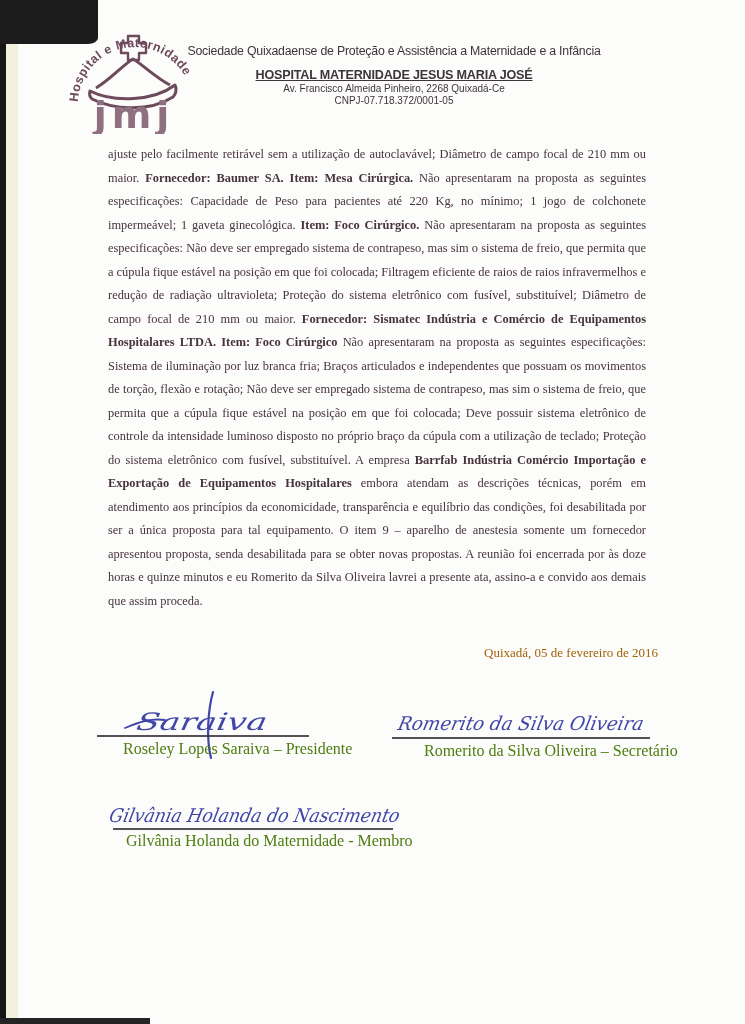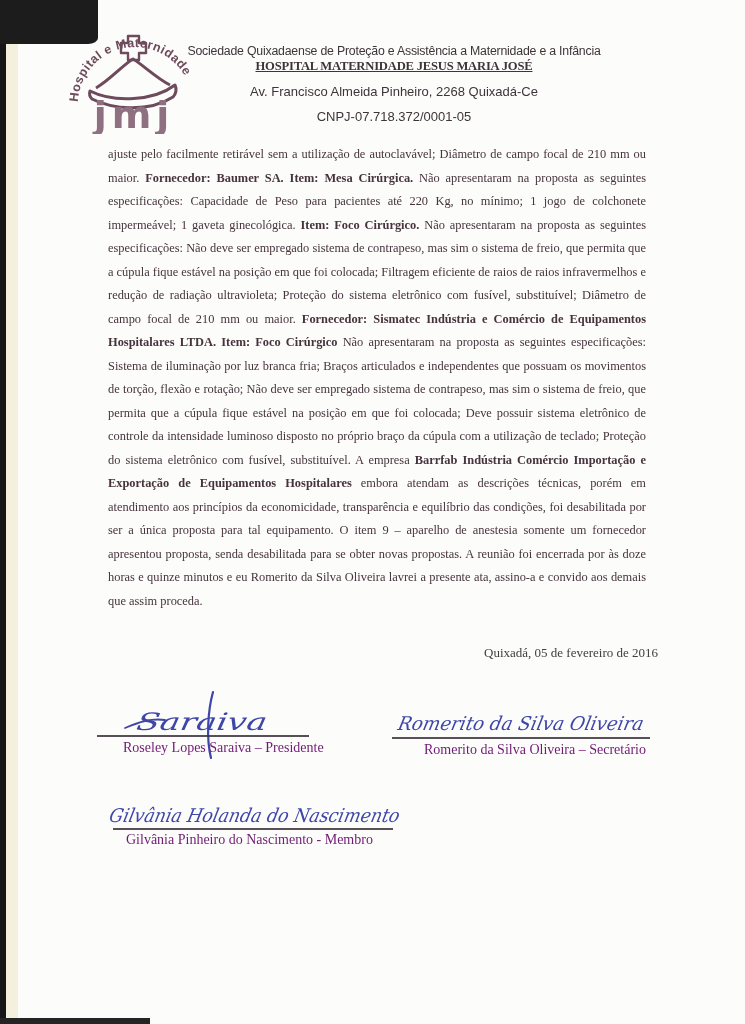--- a/index.html
+++ b/index.html
@@ -14,35 +14,35 @@
   
   .edge-left{position:absolute;left:0;top:0;width:6px;height:1024px;background:#161616;}
   .edge-cream{position:absolute;left:6px;top:0;width:12px;height:1024px;background:#f3f0de;}
   .corner-tl{position:absolute;left:0;top:0;width:98px;height:44px;background:#1c1c1c;border-bottom-right-radius:10px 6px;}
   .edge-bottom{position:absolute;left:0;top:1018px;width:150px;height:6px;background:#242424;}
   
   .logo-wrap{position:absolute;left:66px;top:24px;width:138px;height:110px;}
   .hdr{position:absolute;left:144px;top:44px;width:500px;text-align:center;
        font-family:"Liberation Sans", sans-serif;color:#3e343b;}
   .hdr .l1{font-size:12.3px;letter-spacing:-0.2px;}
-  .hdr .l2{font-size:12.6px;font-weight:bold;text-decoration:underline;margin-top:1px;letter-spacing:-0.2px;font-family:Liberation Serif, serif;}
-  .hdr .l3,.hdr .l4,.hdr .l5{font-size:13px;margin-top:10px;}
+  .hdr .l2{font-size:12.6px;font-weight:bold;text-decoration:underline;margin-top:10px;letter-spacing:-0.2px;}
+  .hdr .l3,.hdr .l4,.hdr .l5{font-size:10px;margin-top:1px;}
   
   .body-text{
     position:absolute;left:108px;top:143px;width:538px;
     font-size:12.4px;line-height:23.5px;text-align:justify;
     color:#46333e;
   }
   .body-text .b{font-weight:bold;}
-  .date-line{position:absolute;right:87px;top:645px;font-size:13px;color:#404040;}
+  .date-line{position:absolute;right:87px;top:645px;font-size:13px;color:#a16207;}
   
   .sigblock{position:absolute;}
   .sig-svg{position:absolute;left:0;top:0;overflow:visible;}
   .sig-line{position:absolute;height:2px;background:#3a3138;opacity:.85;}
-  .sig-label{position:absolute;font-size:14px;color:#701a75;white-space:nowrap;}
+  .sig-label{position:absolute;font-size:16px;color:#4d7c0f;white-space:nowrap;}
   #sig1{left:95px;top:688px;width:215px;height:75px;}
   #sig1 .sig-line{left:2px;top:47px;width:212px;}
   #sig1 .sig-label{left:28px;top:52px;}
   #sig2{left:388px;top:688px;width:265px;height:75px;}
   #sig2 .sig-line{left:4px;top:49px;width:258px;}
   #sig2 .sig-label{left:12px;top:54px;margin-left:24px;}
   #sig3{left:100px;top:786px;width:310px;height:70px;}
   #sig3 .sig-line{left:13px;top:42px;width:280px;}
   #sig3 .sig-label{left:26px;top:46px;}
   .script-text{
@@ -104,16 +104,16 @@
     </svg>
     <div class="sig-line"></div>
     <div class="sig-label">Romerito da Silva Oliveira – Secretário</div>
   </div>
 
   <div class="sigblock" id="sig3">
     <svg class="sig-svg" width="310" height="70">
       <text x="16" y="36" class="script-text" font-size="19" transform="skewX(-12)" textLength="290" lengthAdjust="spacingAndGlyphs">Gilvânia Holanda do Nascimento</text>
     </svg>
     <div class="sig-line"></div>
-    <div class="sig-label">Gilvânia Pinheiro do Nascimento - Membro</div>
+    <div class="sig-label">Gilvânia Holanda do Maternidade - Membro</div>
   </div>
 
 </div>
 
 </body></html>

